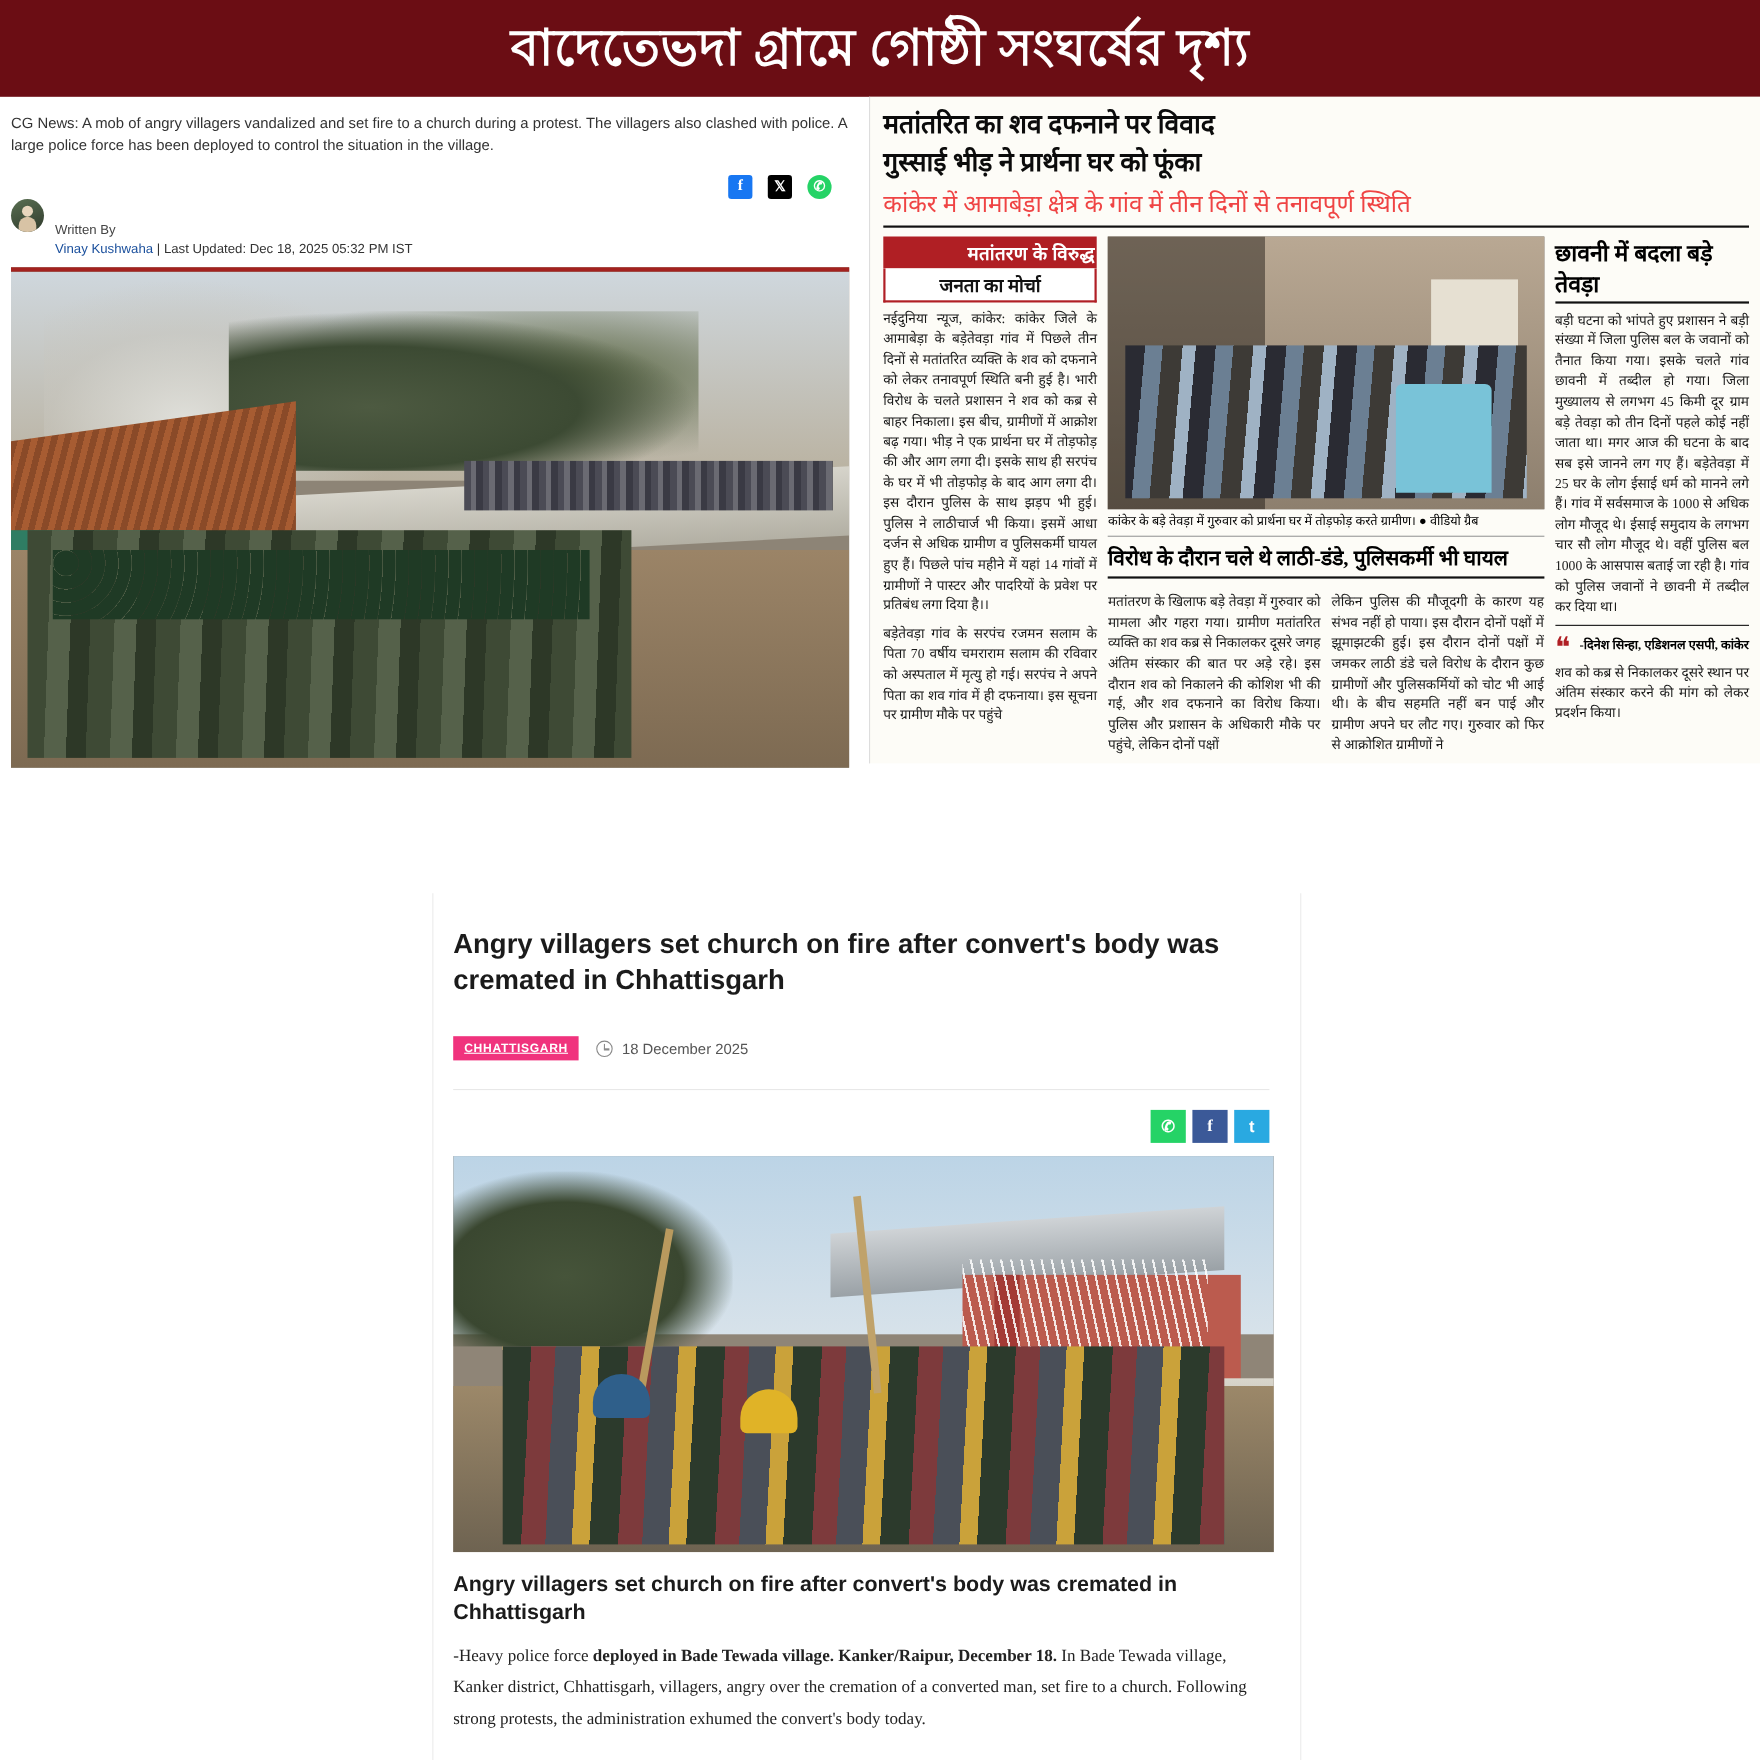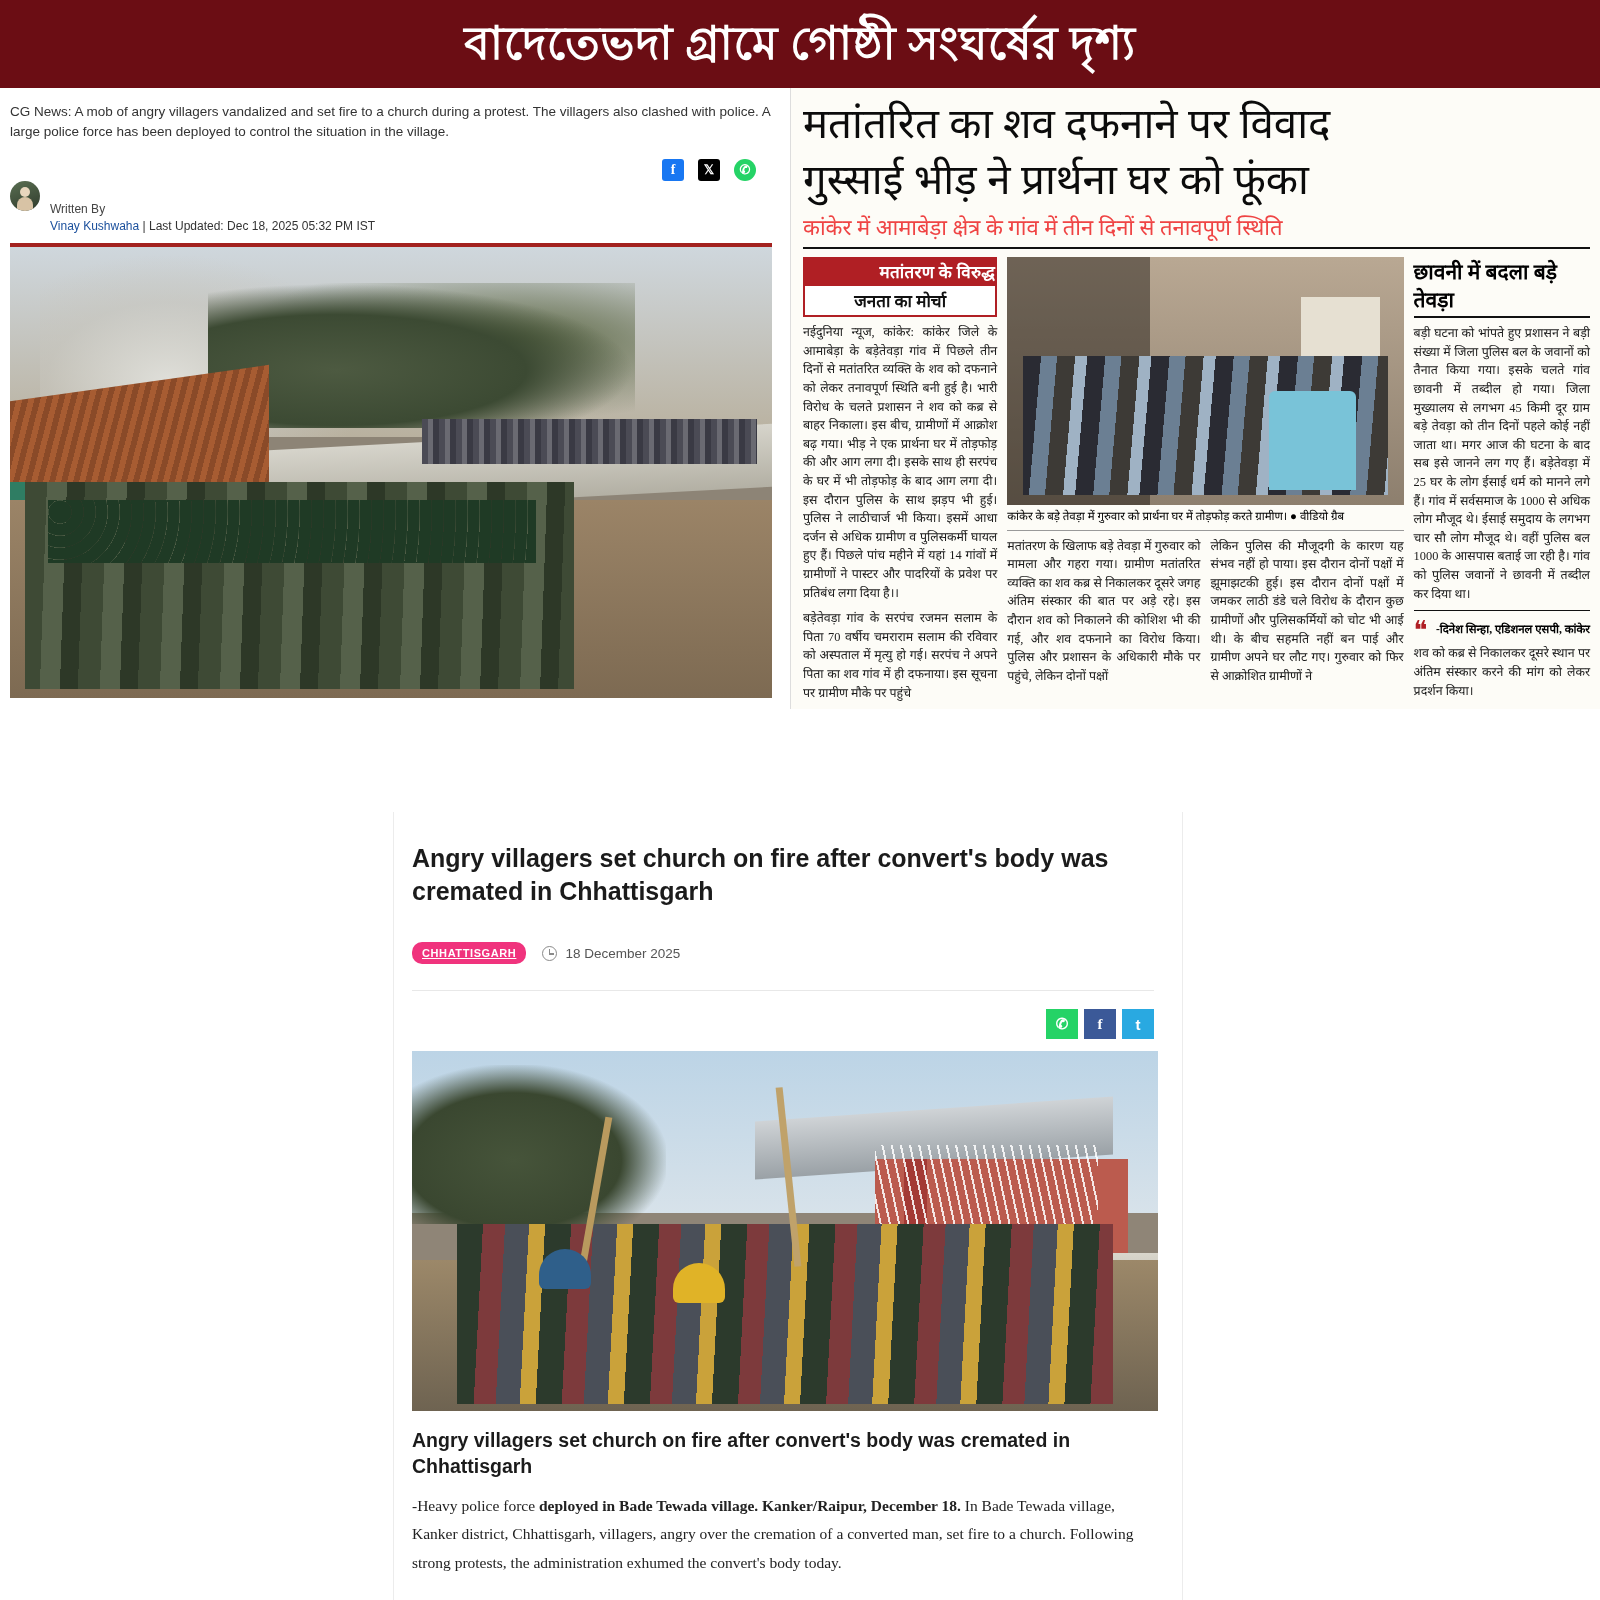--- a/index.html
+++ b/index.html
@@ -135,23 +135,23 @@
 
   
   .right-col {
     width:810px;
     background:#fdfcf7;
     padding:8px 10px 0 12px;
     border-left:1px solid #ddd;
   }
   .hindi-head {
     font-family:"Liberation Serif", serif;
-    font-weight:400;
+    font-weight:700;
     color:#0b0b0b;
-    font-size:42px;
+    font-size:24px;
     line-height:1.18;
     margin:4px 0 6px 0;
   }
   .hindi-sub {
     font-family:"Liberation Serif", serif;
     font-size:22px;
     color:#ef4444;
     border-bottom:2px solid #111;
     padding-bottom:6px;
     margin-bottom:8px;
@@ -223,21 +223,21 @@
     position:absolute; left:393px; top:0; width:790px; min-height:788px;
     background:#fff; padding:18px 28px 0 18px;
     border-left:1px solid #ececec; border-right:1px solid #ececec;
   }
   .bt-title {
     font-size:25px; font-weight:700; color:#1b1b1b; line-height:1.32; margin:12px 0 34px 0;
   }
   .meta-row { display:flex; align-items:center; gap:16px; padding-bottom:26px; border-bottom:1px solid #e8e8e8; }
   .cat-badge {
     background:#f0337d; color:#fff; font-size:11px; font-weight:700; letter-spacing:.6px;
-    padding:5px 10px; text-decoration:underline;border-radius:10px;
+    padding:5px 10px; text-decoration:underline;
   }
   .date-wrap { display:flex; align-items:center; gap:8px; color:#555; font-size:13.5px; }
   .clock {
     width:15px; height:15px; border:1.7px solid #8a8a8a; border-radius:50%; position:relative;
   }
   .clock:before { content:""; position:absolute; left:5.5px; top:2.5px; width:1.6px; height:5px; background:#8a8a8a; }
   .clock:after  { content:""; position:absolute; left:6px; top:6.6px; width:4.5px; height:1.6px; background:#8a8a8a; }
 
   .share-row { display:flex; justify-content:flex-end; gap:6px; margin:18px 0 12px 0; }
   .sq { width:32px; height:30px; display:flex; align-items:center; justify-content:center; color:#fff; font-size:15px; font-weight:700; }
@@ -335,20 +335,21 @@
 
       <div class="clip-col-2">
         <div class="clip-photo">
           <div class="cp-wall"></div>
           <div class="cp-dark"></div>
           <div class="cp-win"></div>
           <div class="cp-figs"></div>
           <div class="cp-cyan"></div>
         </div>
         <div class="cp-caption">कांकेर के बड़े तेवड़ा में गुरुवार को प्रार्थना घर में तोड़फोड़ करते ग्रामीण। ● वीडियो ग्रैब</div>
+        <div class="sub-head">विरोध के दौरान चले थे लाठी-डंडे, पुलिसकर्मी भी घायल</div>
         <div class="two-sub">
           <div class="hcol-text">
               <p>मतांतरण के खिलाफ बड़े तेवड़ा में गुरुवार को मामला और गहरा गया। ग्रामीण मतांतरित व्यक्ति का शव कब्र से निकालकर दूसरे जगह अंतिम संस्कार की बात पर अड़े रहे। इस दौरान शव को निकालने की कोशिश भी की गई, और शव दफनाने का विरोध किया। पुलिस और प्रशासन के अधिकारी मौके पर पहुंचे, लेकिन दोनों पक्षों</p>
             </div>
           <div class="hcol-text">
               <p>लेकिन पुलिस की मौजूदगी के कारण यह संभव नहीं हो पाया। इस दौरान दोनों पक्षों में झूमाझटकी हुई। इस दौरान दोनों पक्षों में जमकर लाठी डंडे चले विरोध के दौरान कुछ ग्रामीणों और पुलिसकर्मियों को चोट भी आई थी। के बीच सहमति नहीं बन पाई और ग्रामीण अपने घर लौट गए। गुरुवार को फिर से आक्रोशित ग्रामीणों ने</p>
             </div>
         </div>
       </div>
 

